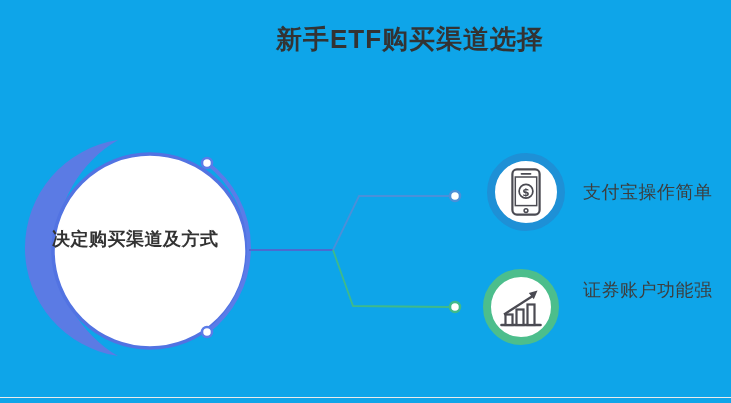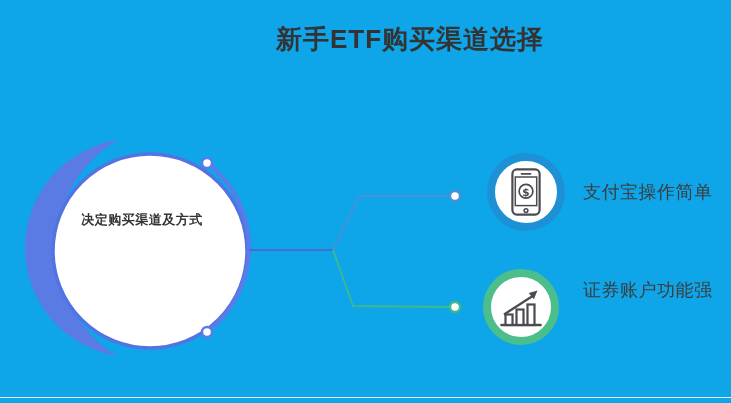--- a/index.html
+++ b/index.html
@@ -14,23 +14,22 @@
   }
   #bg-layer { position: absolute; left: 0; top: 0; }
   .abs { position: absolute; }
   #page-title {
     left: 165px; top: 22px; width: 490px;
     text-align: center;
     font-size: 26px; font-weight: 700; color: #333333;
     letter-spacing: 1px;
   }
   #center-label {
-    left: 52px; top: 211px; width: 180px;
-    text-align: center;
-    font-size: 13px; font-weight: 700; color: #333333;
+    left: 52px; top: 227px; width: 180px;
+    font-size: 18px; font-weight: 700; color: #333333;
     letter-spacing: 0.5px;
   }
   .branch-icon-circle {
     box-sizing: border-box;
     border-radius: 50%;
     background: #ffffff;
     display: flex; align-items: center; justify-content: center;
   }
   #branch-circle-alipay {
     left: 487px; top: 153px; width: 78px; height: 78px;

